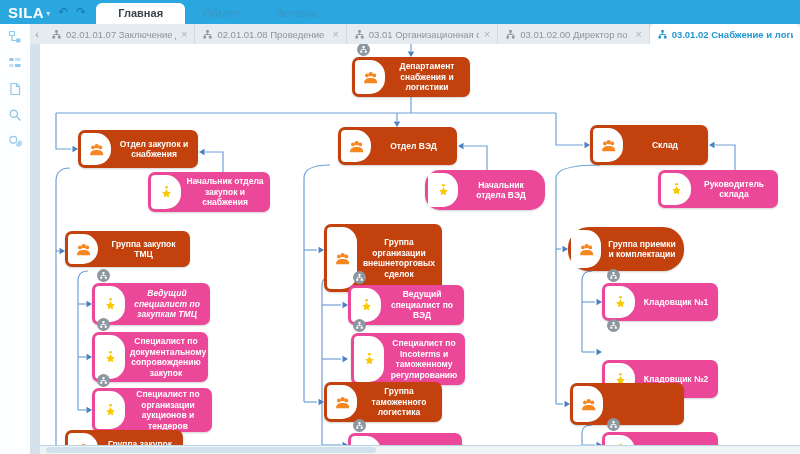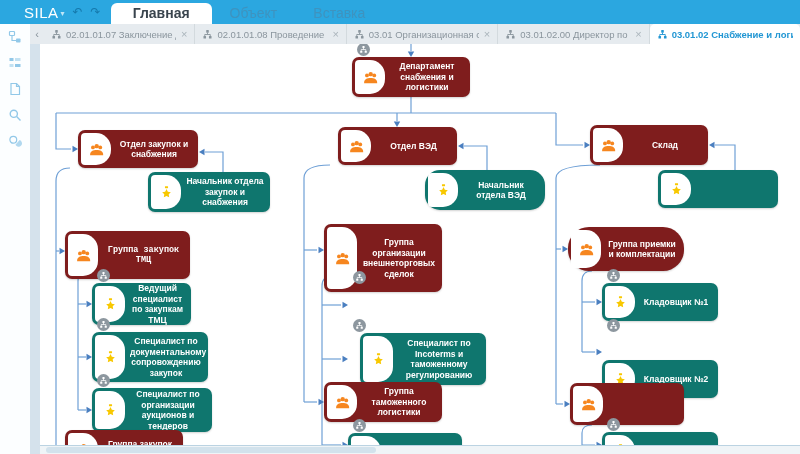--- a/index.html
+++ b/index.html
@@ -2,25 +2,25 @@
 <html><head>
 <meta charset="utf-8">
 <style>
   html,body{margin:0;padding:0;}
   body{width:800px;height:454px;position:relative;overflow:hidden;
        font-family:"Liberation Sans","DejaVu Sans",sans-serif;background:#fff;}
 
   
   .topbar{position:absolute;left:0;top:0;width:800px;height:24px;background:#2BA7E0;z-index:30;
           display:flex;align-items:center;}
-  .logo{color:#fff;font-weight:normal;font-size:15px;letter-spacing:.5px;margin-left:24px;}
+  .logo{color:#fff;font-weight:bold;font-size:15px;letter-spacing:.5px;margin-left:8px;}
   .logo-chev{color:#BFE6F7;font-size:8px;margin-left:2px;margin-top:3px;}
   .histbtn{color:#1579AC;font-size:12px;margin-left:8px;cursor:pointer;line-height:24px;}
   .menu{display:flex;height:24px;align-items:flex-end;margin-left:10px;}
-  .menu-item{font-size:14px;color:#3E93BF;padding:0 18px;line-height:21px;height:21px;}
+  .menu-item{font-size:11px;color:#3E93BF;padding:0 18px;line-height:21px;height:21px;}
   .menu-item.active{background:#fff;color:#39444D;font-weight:bold;border-radius:6px 6px 0 0;
                     padding:0 22px;}
 
   
   .sidebar{position:absolute;left:0;top:24px;width:30px;height:430px;background:#FCFEFF;z-index:25;}
   .side-btn{width:30px;height:26px;display:flex;align-items:center;justify-content:center;
             color:#92C8E8;cursor:pointer;}
   .side-btn svg{width:14px;height:14px;}
 
   
@@ -42,22 +42,22 @@
   .canvas{position:absolute;left:40px;top:44px;width:760px;height:410px;background:#fff;overflow:hidden;z-index:5;}
   #world{position:absolute;left:-40px;top:-44px;width:800px;height:454px;}
   #wires{position:absolute;left:0;top:0;width:800px;height:454px;}
   #wires path.line{stroke:#6FA0D6;stroke-width:1.2;fill:none;}
   #wires path.arrow{fill:#4A7FC0;stroke:none;}
 
   
   .node{position:absolute;border-radius:7px;color:#fff;font-weight:bold;font-size:8.5px;
         line-height:10.5px;display:flex;align-items:center;justify-content:center;text-align:center;
         box-sizing:border-box;padding:3px 6px 3px 38px;box-shadow:0 1px 2px rgba(0,0,0,.18);cursor:pointer;}
-  .node.dept{background:#7f1d1d;}
-  .node.pos{background:#0f766e;}
+  .node.dept{background:#c2410c;}
+  .node.pos{background:#ec4899;}
   .pill{position:absolute;left:3px;top:3px;bottom:3px;width:30px;background:#fff;
         border-radius:4px 15px 15px 4px;display:flex;align-items:center;justify-content:center;}
   .pill svg{width:17px;height:17px;}
   .nlabel{width:100%;}
   .badge{position:absolute;width:13px;height:13px;border-radius:50%;background:#8D979F;
          display:flex;align-items:center;justify-content:center;cursor:pointer;z-index:6;}
   .badge svg{width:9px;height:9px;}
 
   
   .hscroll{position:absolute;left:0;bottom:0;width:760px;height:8px;background:#EFF4F7;
@@ -322,22 +322,23 @@
       </div>
       <div class="node pos" style="left: 658px; top: 170px; width: 120px; height: 38px;">
         <span class="pill">
           <svg viewBox="0 0 24 24">
             <g fill="#F8C800">
               <rect x="9.8" y="3" width="4.4" height="3" rx="0.6"></rect>
               <path d="M12 7.2 13.9 11l4.2.6-3 3 .7 4.2-3.8-2-3.8 2 .7-4.2-3-3 4.2-.6z"></path>
             </g>
           </svg>
         </span>
-      </div>
-      <div class="node dept" style="left: 65px; top: 231px; width: 125px; height: 48px; font-family: Liberation Mono, monospace;">
+        <span class="nlabel">Руководитель склада</span>
+      </div>
+      <div class="node dept" style="left: 65px; top: 231px; width: 125px; height: 36px;">
         <span class="pill">
           <svg viewBox="0 0 24 24">
             <g fill="#F6861F">
               <circle cx="7" cy="9" r="2.7"></circle>
               <circle cx="12.3" cy="7.3" r="3.1"></circle>
               <circle cx="17.3" cy="9" r="2.7"></circle>
               <path d="M3 19c0-4.2 4.1-6.2 9.2-6.2S21.4 14.8 21.4 19v1H3z"></path>
             </g>
           </svg>
         </span>
@@ -362,21 +363,21 @@
             <g fill="#F6861F">
               <circle cx="7" cy="9" r="2.7"></circle>
               <circle cx="12.3" cy="7.3" r="3.1"></circle>
               <circle cx="17.3" cy="9" r="2.7"></circle>
               <path d="M3 19c0-4.2 4.1-6.2 9.2-6.2S21.4 14.8 21.4 19v1H3z"></path>
             </g>
           </svg>
         </span>
         <span class="nlabel">Группа приемки и комплектации</span>
       </div>
-      <div class="node pos" style="left: 92px; top: 283px; width: 99px; height: 42px;">
+      <div class="node pos" style="left: 92px; top: 283px; width: 118px; height: 42px; font-style: italic;">
         <span class="pill">
           <svg viewBox="0 0 24 24">
             <g fill="#F8C800">
               <rect x="9.8" y="3" width="4.4" height="3" rx="0.6"></rect>
               <path d="M12 7.2 13.9 11l4.2.6-3 3 .7 4.2-3.8-2-3.8 2 .7-4.2-3-3 4.2-.6z"></path>
             </g>
           </svg>
         </span>
         <span class="nlabel">Ведущий специалист по закупкам ТМЦ</span>
       </div>
@@ -438,31 +439,42 @@
             <g fill="#F6861F">
               <circle cx="7" cy="9" r="2.7"></circle>
               <circle cx="12.3" cy="7.3" r="3.1"></circle>
               <circle cx="17.3" cy="9" r="2.7"></circle>
               <path d="M3 19c0-4.2 4.1-6.2 9.2-6.2S21.4 14.8 21.4 19v1H3z"></path>
             </g>
           </svg>
         </span>
         <span class="nlabel">Группа закупок работ</span>
       </div>
+      <div class="node pos" style="left: 348px; top: 285px; width: 116px; height: 40px;">
+        <span class="pill">
+          <svg viewBox="0 0 24 24">
+            <g fill="#F8C800">
+              <rect x="9.8" y="3" width="4.4" height="3" rx="0.6"></rect>
+              <path d="M12 7.2 13.9 11l4.2.6-3 3 .7 4.2-3.8-2-3.8 2 .7-4.2-3-3 4.2-.6z"></path>
+            </g>
+          </svg>
+        </span>
+        <span class="nlabel">Ведущий специалист по ВЭД</span>
+      </div>
       <div class="badge" style="left: 353px; top: 271px;">
         <svg viewBox="0 0 12 12">
           <g fill="#ffffff">
             <rect x="4.6" y="1.2" width="2.8" height="2.8" rx="0.4"></rect>
             <rect x="1.6" y="7.6" width="2.8" height="2.8" rx="0.4"></rect>
             <rect x="7.6" y="7.6" width="2.8" height="2.8" rx="0.4"></rect>
           </g>
           <path d="M6 4 V6 M3 7.6 V6 H9 V7.6" stroke="#ffffff" stroke-width="1" fill="none"></path>
         </svg>
       </div>
-      <div class="node pos" style="left: 360px; top: 333px; width: 126px; height: 52px; justify-content: center;">
+      <div class="node pos" style="left: 351px; top: 333px; width: 114px; height: 52px; justify-content: center;">
         <span class="pill">
           <svg viewBox="0 0 24 24">
             <g fill="#F8C800">
               <rect x="9.8" y="3" width="4.4" height="3" rx="0.6"></rect>
               <path d="M12 7.2 13.9 11l4.2.6-3 3 .7 4.2-3.8-2-3.8 2 .7-4.2-3-3 4.2-.6z"></path>
             </g>
           </svg>
         </span>
         <span class="nlabel">Специалист по Incoterms и таможенному регулированию</span>
       </div>
@@ -480,21 +492,21 @@
         <span class="pill">
           <svg viewBox="0 0 24 24">
             <g fill="#F6861F">
               <circle cx="7" cy="9" r="2.7"></circle>
               <circle cx="12.3" cy="7.3" r="3.1"></circle>
               <circle cx="17.3" cy="9" r="2.7"></circle>
               <path d="M3 19c0-4.2 4.1-6.2 9.2-6.2S21.4 14.8 21.4 19v1H3z"></path>
             </g>
           </svg>
         </span>
-        <span class="nlabel">Группа таможенного логистики</span>
+        <span class="nlabel">Группа таможенного логистика</span>
       </div>
       <div class="node pos" style="left: 348px; top: 433px; width: 114px; height: 36px;">
         <span class="pill">
           <svg viewBox="0 0 24 24">
             <g fill="#F8C800">
               <rect x="9.8" y="3" width="4.4" height="3" rx="0.6"></rect>
               <path d="M12 7.2 13.9 11l4.2.6-3 3 .7 4.2-3.8-2-3.8 2 .7-4.2-3-3 4.2-.6z"></path>
             </g>
           </svg>
         </span>

